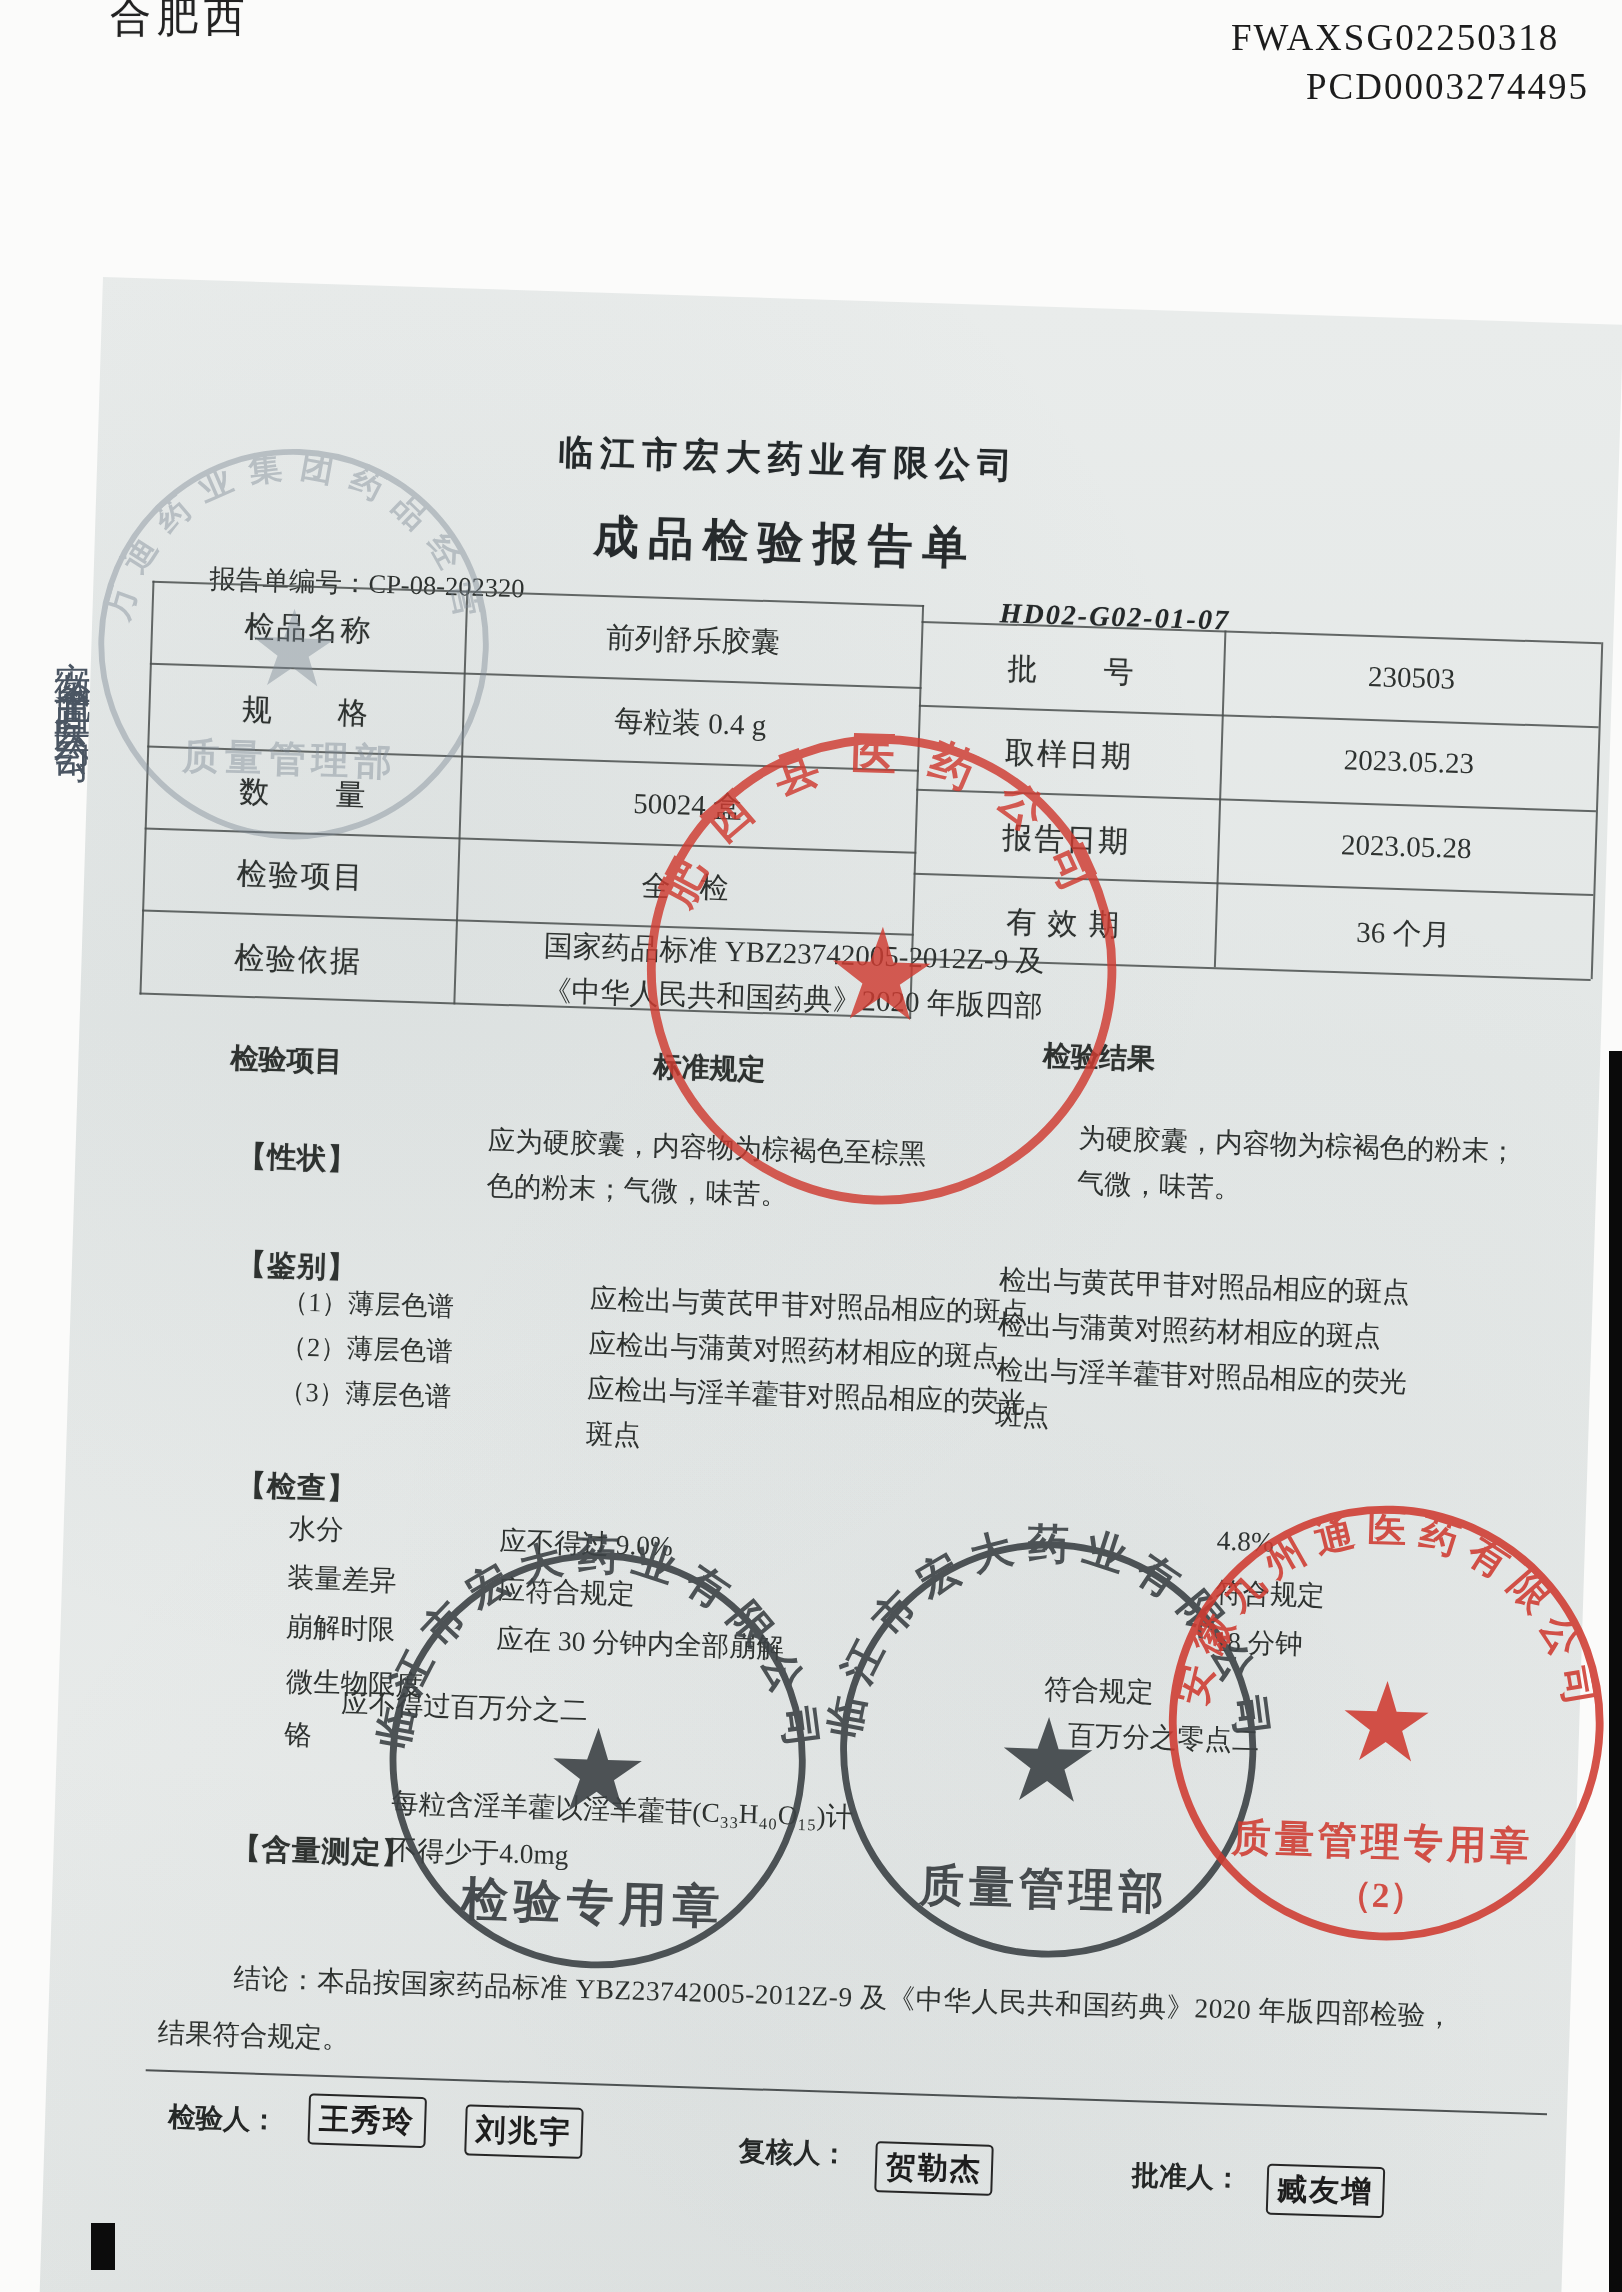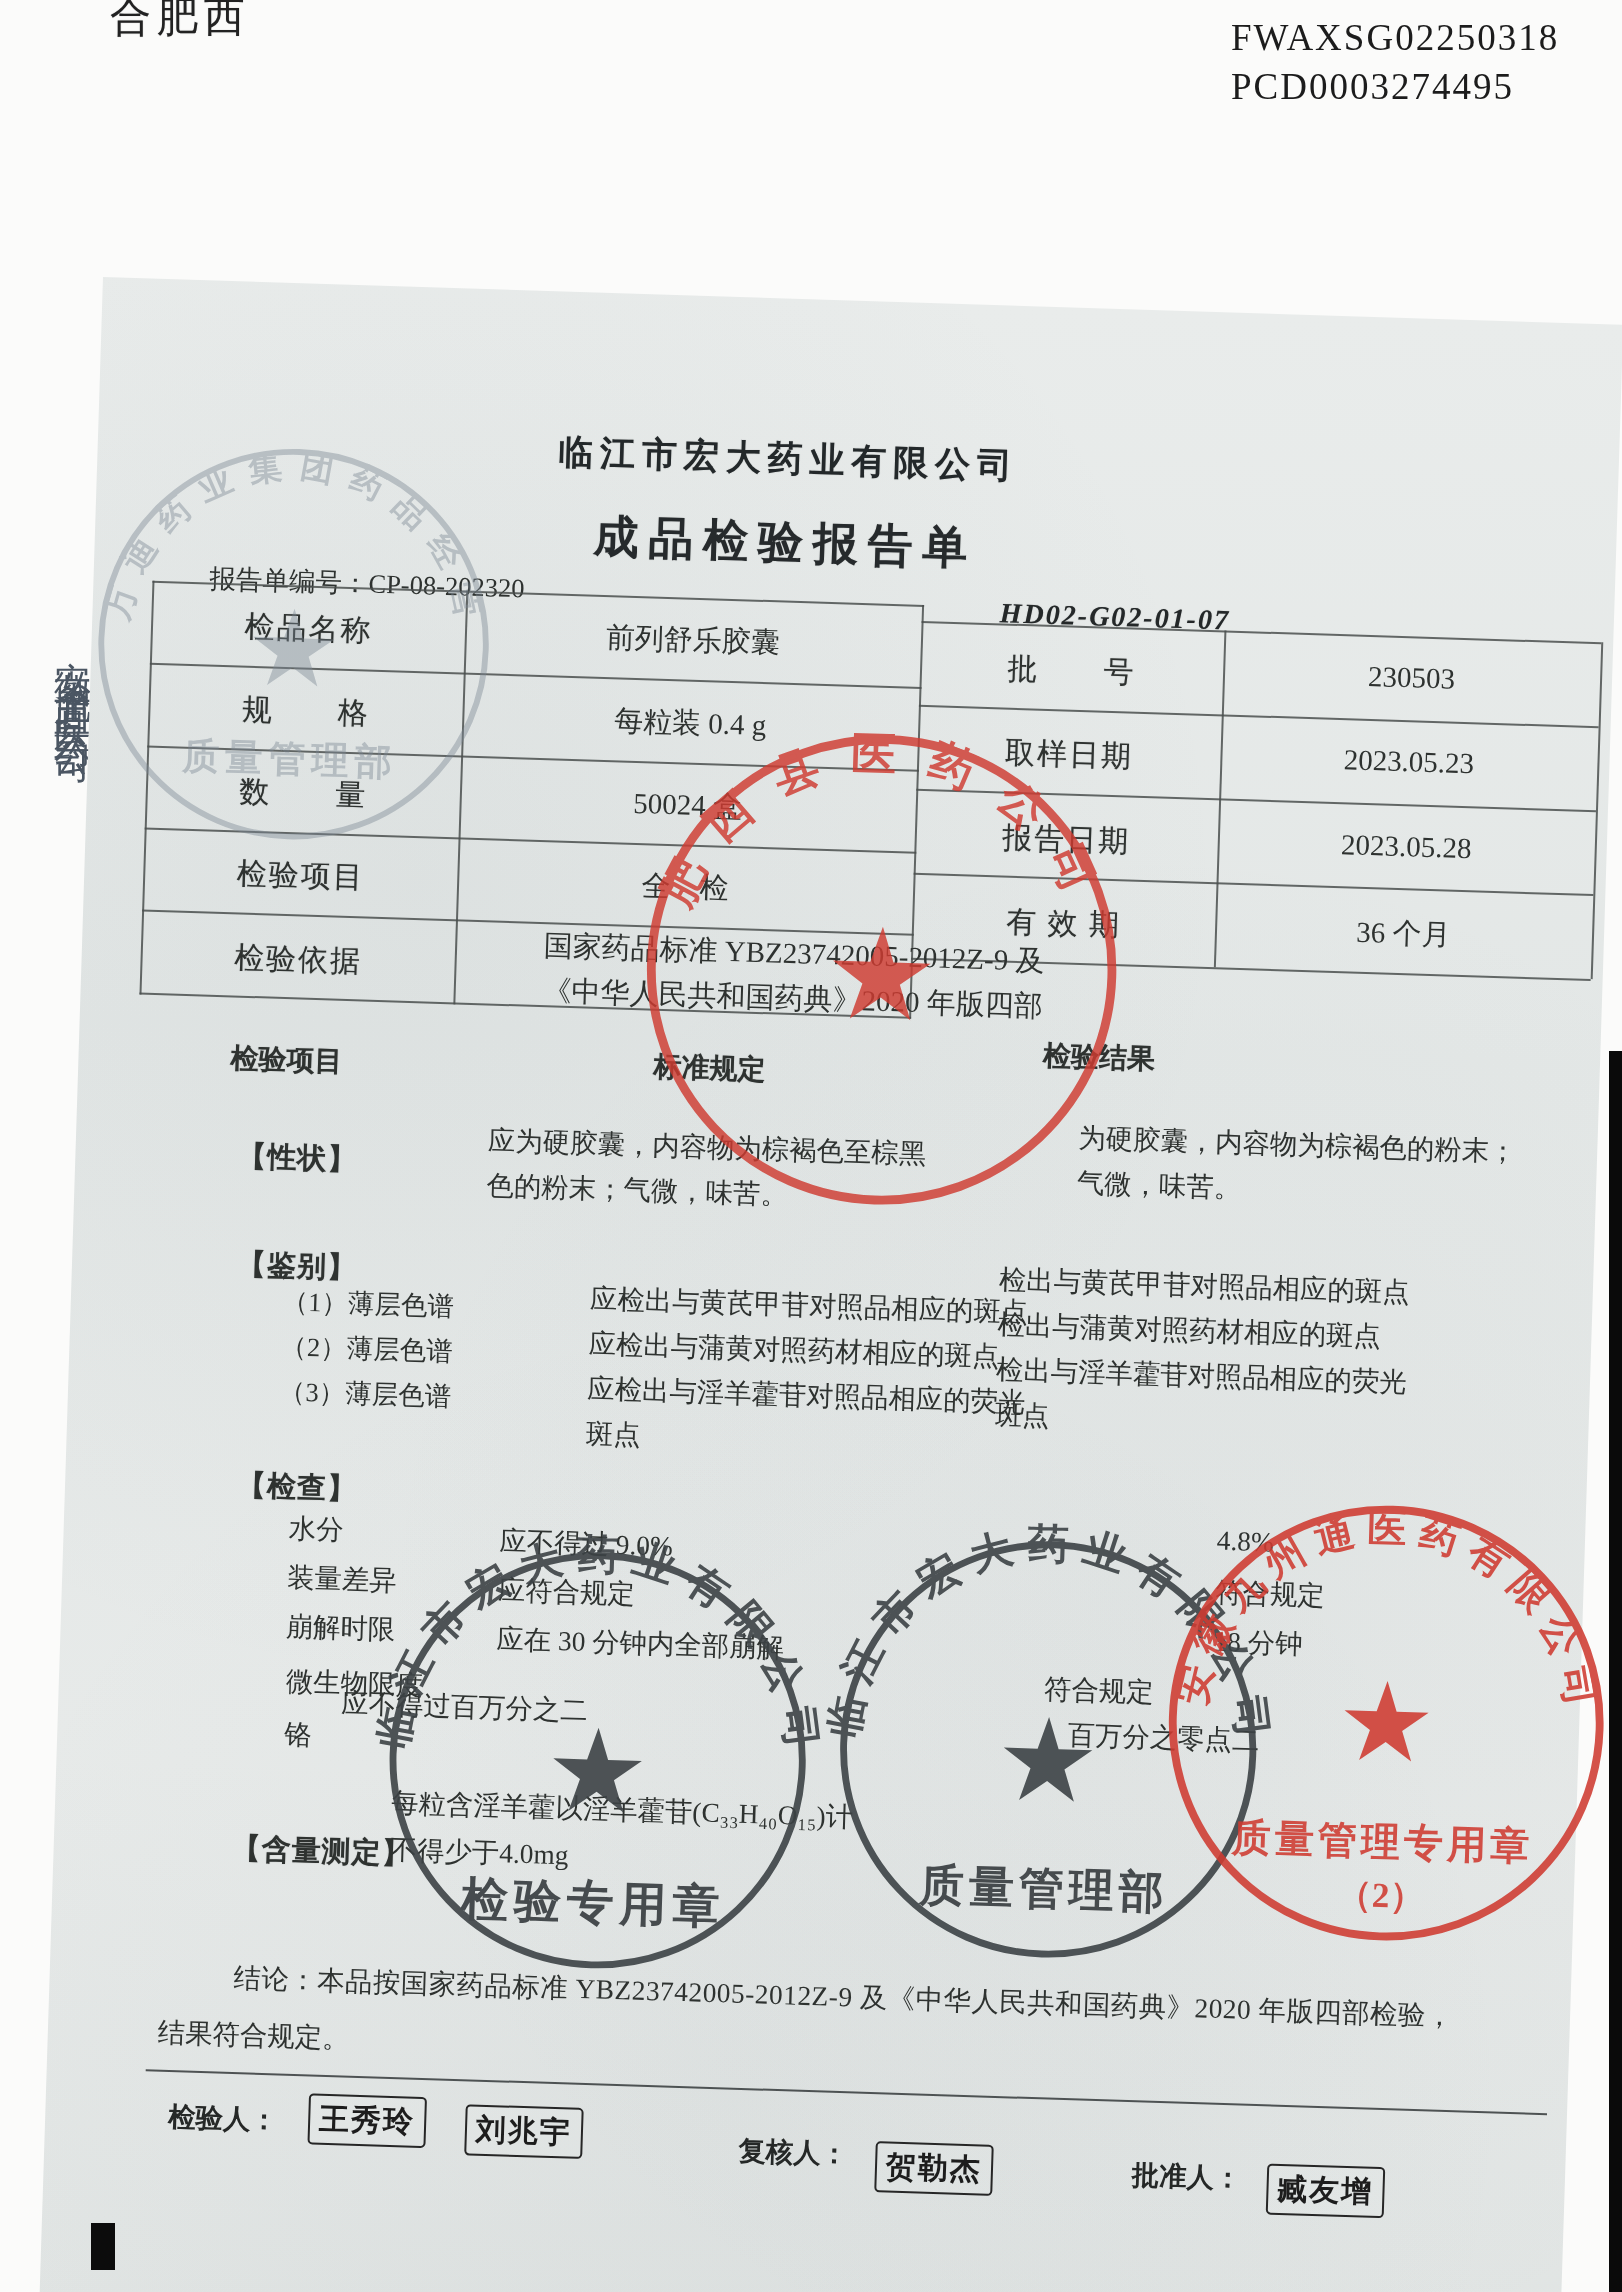--- a/index.html
+++ b/index.html
@@ -27,21 +27,21 @@
            font-size:30px;font-weight:bold;letter-spacing:2px;color:#1d1d1d;background:rgba(255,255,255,.08);}
   .siglab{position:absolute;font-size:27.4px;font-weight:bold;color:#252827;}
   svg text{font-family:"Liberation Serif","DejaVu Serif",serif;}
 </style>
 </head>
 <body>
 <div id="page">
 
   <div class="abs soft" style="left:110px;top:-9.8px;font-size:41px;letter-spacing:5.9px;color:#222;">合肥西</div>
   <div class="abs serifcode" style="left:1231px;top:15.7px;font-size:37px;">FWAXSG02250318</div>
-  <div class="abs serifcode" style="left:1231px;top:65px;font-size:37px;">PCD0003274495</div>
+  <div class="abs serifcode" style="left:1306px;top:65px;font-size:37px;">PCD0003274495</div>
   <div class="abs" style="left:47px;top:632px;height:490px;writing-mode:vertical-rl;font-size:37px;
               letter-spacing:9.8px;color:#4b5663;">安徽省肥西县医药公司</div>
 
   <div id="paper">
 
     <div class="abs soft" style="left:397px;top:137px;width:588px;text-align:center;font-size:35px;font-weight:bold;
                 letter-spacing:6.9px;color:#23282a;font-family:'Liberation Sans','DejaVu Sans',sans-serif;">临江市宏大药业有限公司</div>
     <div class="abs soft" style="left:475px;top:214px;width:431px;text-align:center;font-size:45px;font-weight:bold;
                 letter-spacing:9.8px;color:#262a2c;">成品检验报告单</div>
 

